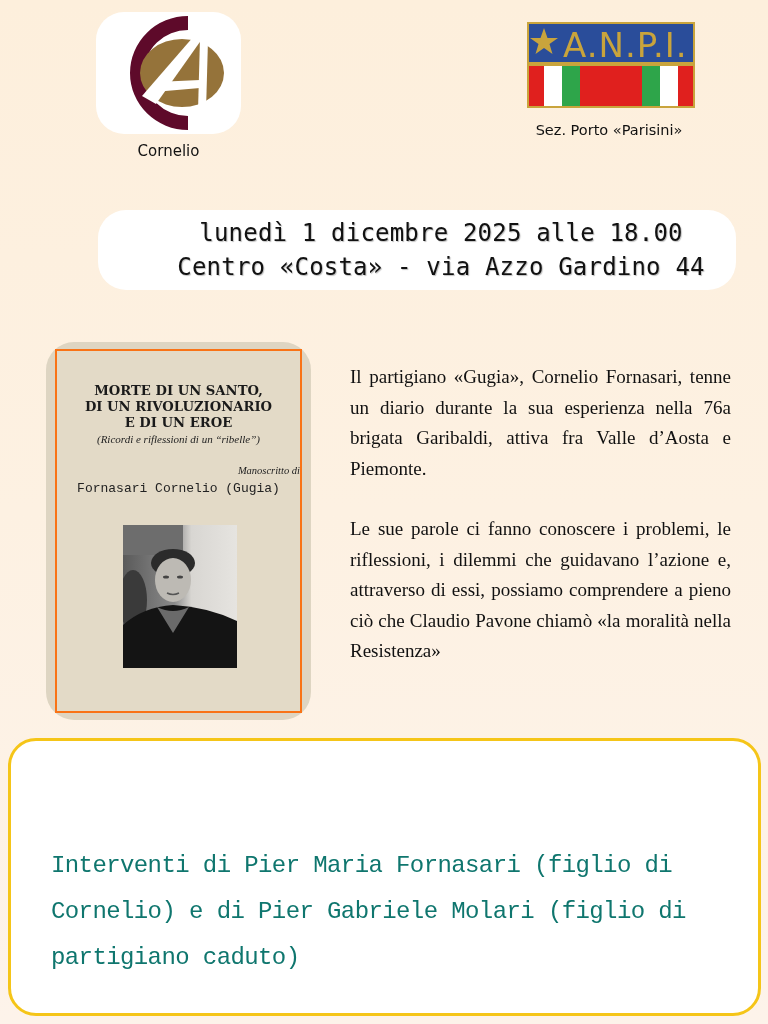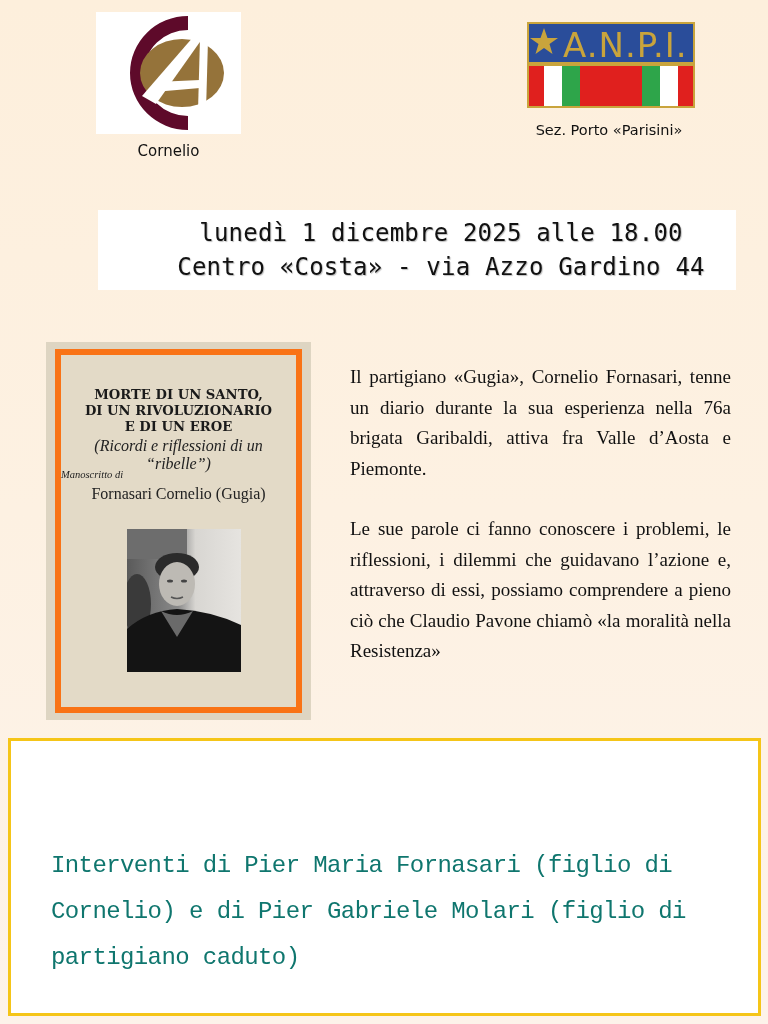--- a/index.html
+++ b/index.html
@@ -2,21 +2,21 @@
 <html><head>
   <meta charset="utf-8">
   <style>
     html, body { margin: 0; padding: 0; }
     body {
       width: 768px; height: 1024px; position: relative; overflow: hidden;
       background: linear-gradient(180deg, #fdefdc 0%, #fdf1e2 50%, #fdf3ea 100%);
       font-family: "DejaVu Sans", sans-serif;
       color: #111;
     }
-    .abs { position: absolute; }
+    .abs { position: absolute; border-radius: 28px; }
 
     
     .ca-logo-box { left: 96px; top: 12px; width: 145px; height: 122px; background: #ffffff; }
     .ca-logo-box svg { display: block; }
     .ca-caption { left: 96px; top: 142px; width: 145px; text-align: center;
       font-family: "DejaVu Sans", sans-serif; font-size: 15px; color: #111; }
 
     
     .anpi-logo { left: 527px; top: 22px; width: 168px; height: 86px; }
     .anpi-caption { left: 505px; top: 122px; width: 208px; text-align: center;
@@ -24,29 +24,29 @@
 
     
     .when-box { left: 98px; top: 210px; width: 590px; height: 80px; background: #ffffff;
       display: flex; flex-direction: column; justify-content: center; align-items: center; padding-left: 48px; }
     .when-line { font-family: "DejaVu Sans Mono", monospace; font-size: 24px; line-height: 34px;
       color: #111; text-shadow: 1px 1px 1px rgba(0,0,0,0.25); white-space: nowrap; letter-spacing: 0.2px; }
 
     
     .cover { left: 46px; top: 342px; width: 265px; height: 378px; background: #ded5c2; }
     .cover-inner { position: absolute; left: 9px; top: 7px; right: 9px; bottom: 7px;
-      border: 6px solid #f97316; background: #e3dac7; }
+      border: 2px solid #f97316; background: #e3dac7; }
     .cover-title { position: absolute; left: 0; right: 0; top: 32px; text-align: center;
       font-family: "DejaVu Serif", serif; font-weight: bold; font-size: 13.2px; line-height: 16px; color: #1a1a1a; }
     .cover-subtitle { position: absolute; left: 0; right: 0; top: 82px; text-align: center;
-      font-family: "Liberation Serif", serif; font-style: italic; font-size: 16px; color: #222; }
-    .cover-ms-label { position: absolute; left: 0; right: 0; top: 114px; text-align: left;
+      font-family: "Liberation Serif", serif; font-style: italic; font-size: 11px; color: #222; }
+    .cover-ms-label { position: absolute; left: 0; right: 0; top: 114px; text-align: right;
       font-family: "Liberation Serif", serif; font-style: italic; font-size: 10.5px; color: #222; }
     .cover-ms-author { position: absolute; left: 0; right: 0; top: 130px; text-align: center;
-      font-family: Liberation Serif, serif; font-size: 16px; color: #222; }
+      font-family: Liberation Mono, monospace; font-size: 13px; color: #222; }
     .cover-photo { position: absolute; left: 66px; top: 174px; width: 114px; height: 143px; overflow: hidden; background: #2a2a2a; }
 
     
     .desc { left: 350px; top: 362px; width: 381px; }
     .desc p { margin: 0; font-family: "Liberation Serif", serif; font-size: 19px; line-height: 30.5px;
       text-align: justify; color: #111; }
     .desc p + p { margin-top: 30px; }
 
     
     .speakers-box { left: 8px; top: 738px; width: 747px; height: 272px; background: #ffffff;

